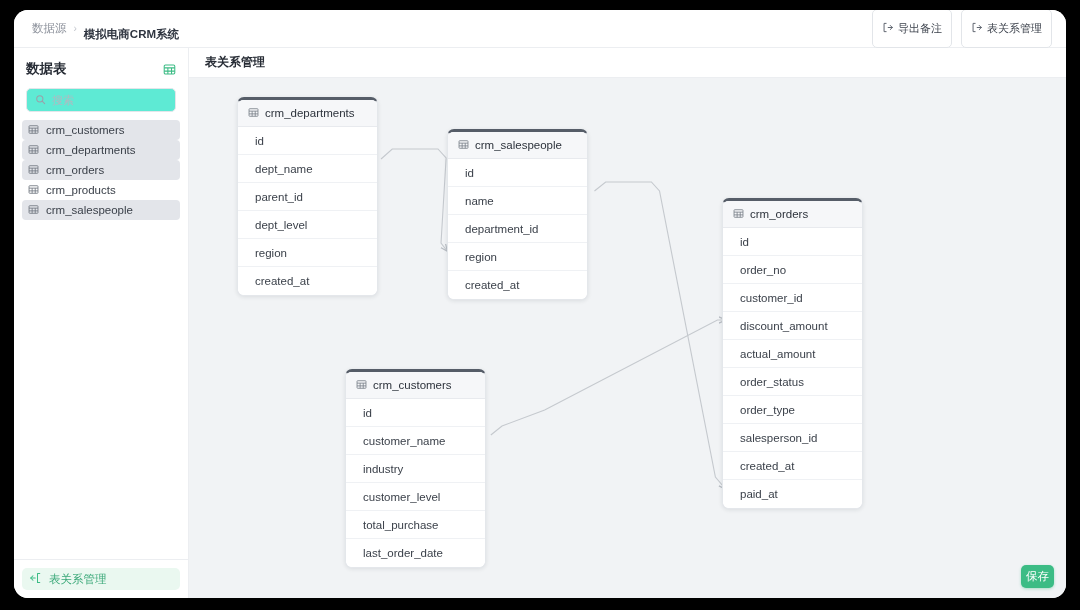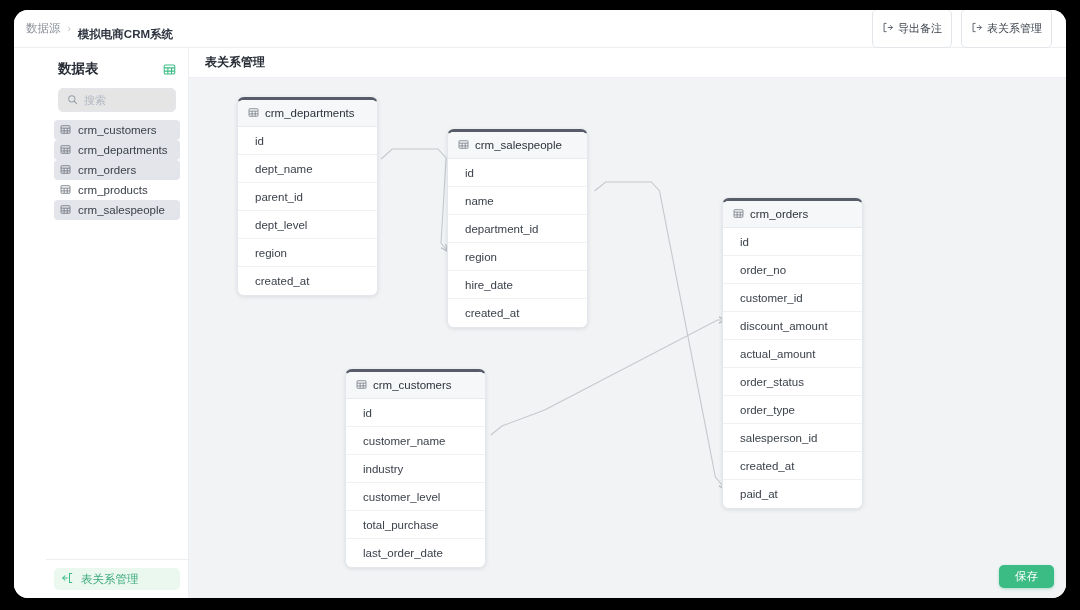--- a/index.html
+++ b/index.html
@@ -21,21 +21,21 @@
     box-shadow: 0 6px 28px rgba(0,0,0,0.45);
   }
 
   
   .topbar {
     height: 38px;
     flex: 0 0 38px;
     border-bottom: 1px solid #eceef1;
     display: flex;
     align-items: center;
-    padding: 0 14px 0 12px;
+    padding: 0 14px 0 18px;
     background: #fff;
   }
   .breadcrumb {
     display: flex; align-items: center; gap: 7px;
     font-size: 11.5px;
   }
   .bc-root { color: #8b909a; }
   .bc-sep { color: #c2c6cd; font-size: 10px; }
   .bc-cur { color: #2f3540; font-weight: 600; margin-top: 12px; }
   .topbar-actions { margin-left: auto; display: flex; gap: 9px; }
@@ -54,36 +54,35 @@
   
   .body { flex: 1; display: flex; min-height: 0; }
 
   
   .sidebar {
     width: 175px; flex: 0 0 175px;
     border-right: 1px solid #eceef1;
     display: flex; flex-direction: column;
     background: #fff;
     min-height: 0;
-    padding-left: 32px;
   }
   .sb-head {
     display: flex; align-items: center;
     padding: 12px 12px 6px 12px;
   }
   .sb-title { font-size: 13.5px; font-weight: 700; color: #272c35; }
   .sb-head-icon { margin-left: auto; display: flex; }
   .sb-search-wrap { padding: 4px 12px 8px 12px; }
   .sb-search {
     display: flex; align-items: center; gap: 6px;
     height: 24px;
     border: 1px solid #e3e6ea;
     border-radius: 5px;
     padding: 0 8px;
-    background: #e5e5e5;
+    background: #5eead4;
   }
   .sb-search input {
     border: none; outline: none;
     font-size: 11px; color: #555b66;
     width: 100%;
     font-family: inherit;
     background: transparent;
   }
   .sb-search input::placeholder { color: #b3b8c0; }
   .sb-list { flex: 1; overflow-y: auto; padding: 0 8px; min-height: 0; }
@@ -168,21 +167,21 @@
 
   
   #card-departments { left: 48px; top: 19px; }
   #card-salespeople { left: 258px; top: 51px; }
   #card-orders      { left: 533px; top: 120px; }
   #card-customers   { left: 156px; top: 291px; }
 
   .save-btn {
     position: absolute;
     right: 12px; bottom: 10px;
-    height: 23px; padding: 0 16px;
+    height: 23px; padding: 0 5px;
     background: #3cbc85;
     color: #fff;
     font-size: 11.5px;
     border: none; border-radius: 5px;
     cursor: pointer;
     font-family: inherit;
     box-shadow: 0 1px 3px rgba(60,188,133,0.4);
   }
 </style>
 </head>
@@ -353,21 +352,20 @@
                 <rect x="1.5" y="2.5" width="13" height="11" rx="1"></rect>
                   <path d="M1.5 6h13M1.5 10h13M6 6v7.5M10.5 6v7.5"></path>
               </svg>
             </span>
             <span>crm_salespeople</span>
           </div>
           <div class="tcard-field">id</div>
           <div class="tcard-field">name</div>
           <div class="tcard-field">department_id</div>
           <div class="tcard-field">region</div>
-          <div class="tcard-field">hire_date</div>
           <div class="tcard-field">created_at</div>
         </div>
 
         <div class="tcard" id="card-orders">
           <div class="tcard-head">
             <span>
               <svg width="11" height="11" viewBox="0 0 16 16" fill="none" stroke="#787f88" stroke-width="1.2">
                 <rect x="1.5" y="2.5" width="13" height="11" rx="1"></rect>
                   <path d="M1.5 6h13M1.5 10h13M6 6v7.5M10.5 6v7.5"></path>
               </svg>

